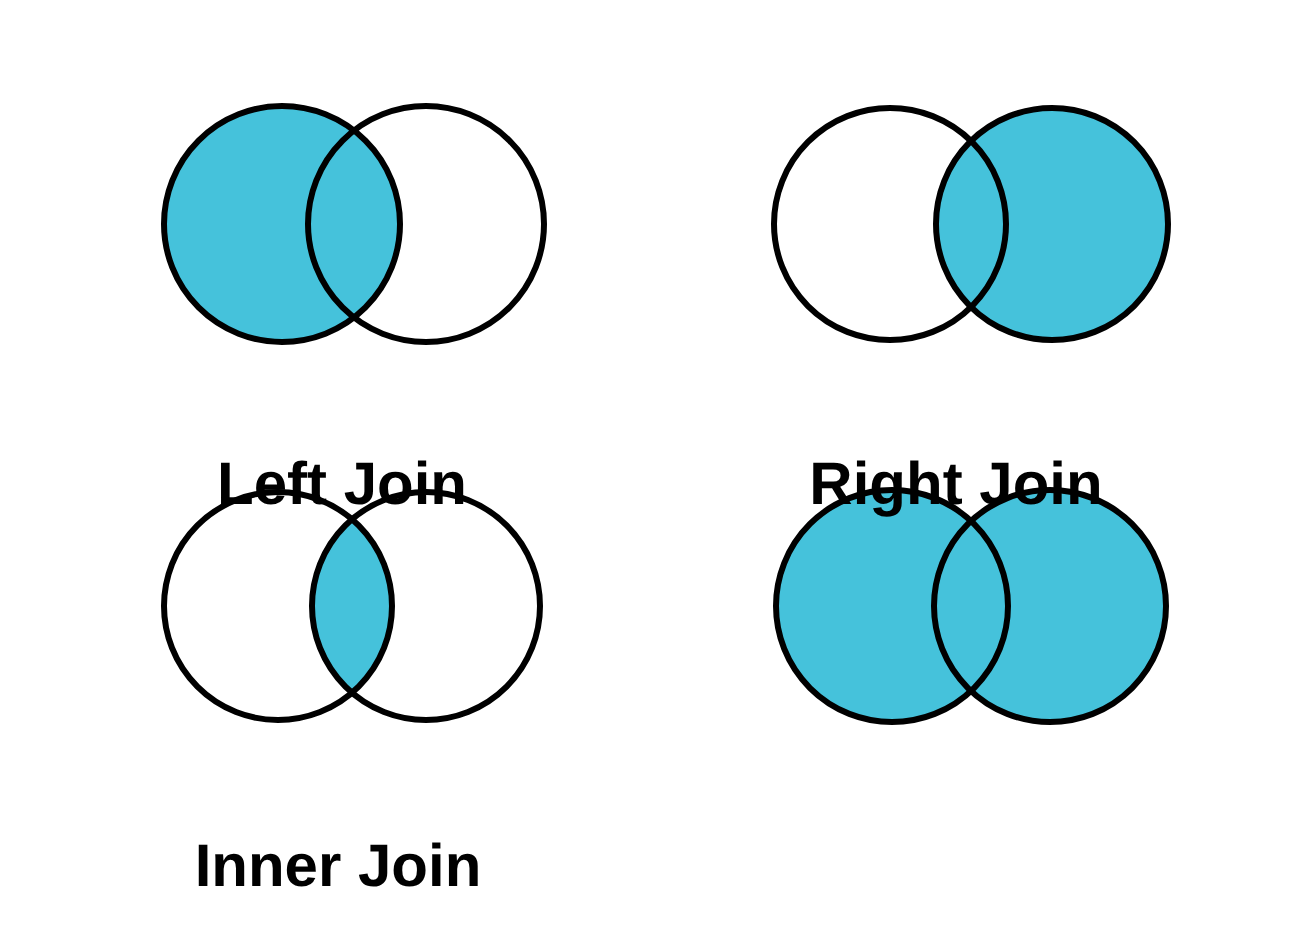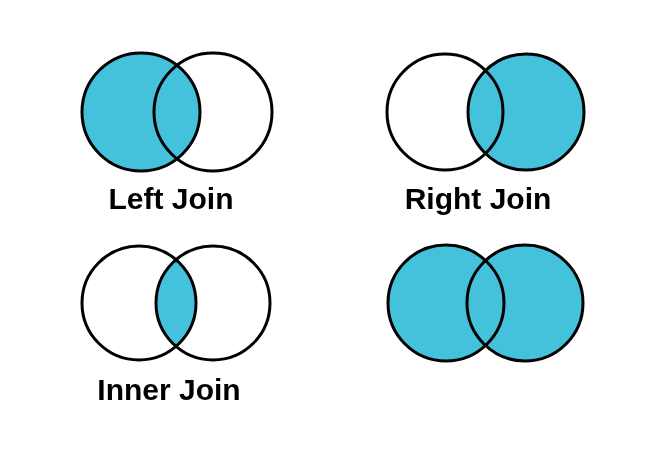--- a/index.html
+++ b/index.html
@@ -23,20 +23,21 @@
   .venn svg { display: block; }
   .label {
     position: absolute;
     transform: translateX(-50%);
     font-weight: 700;
     font-size: 30px;
     line-height: 38px;
     color: #000000;
     text-align: center;
     white-space: pre-line;
+    margin-top: 44px;
   }
 </style>
 </head>
 <body>
 
 <div class="canvas" style="background: rgb(255, 255, 255);">
 
   <div class="venn" style="left:0;    top:0;">
       <svg width="327" height="237" viewBox="0 0 327 237">
         <defs>

